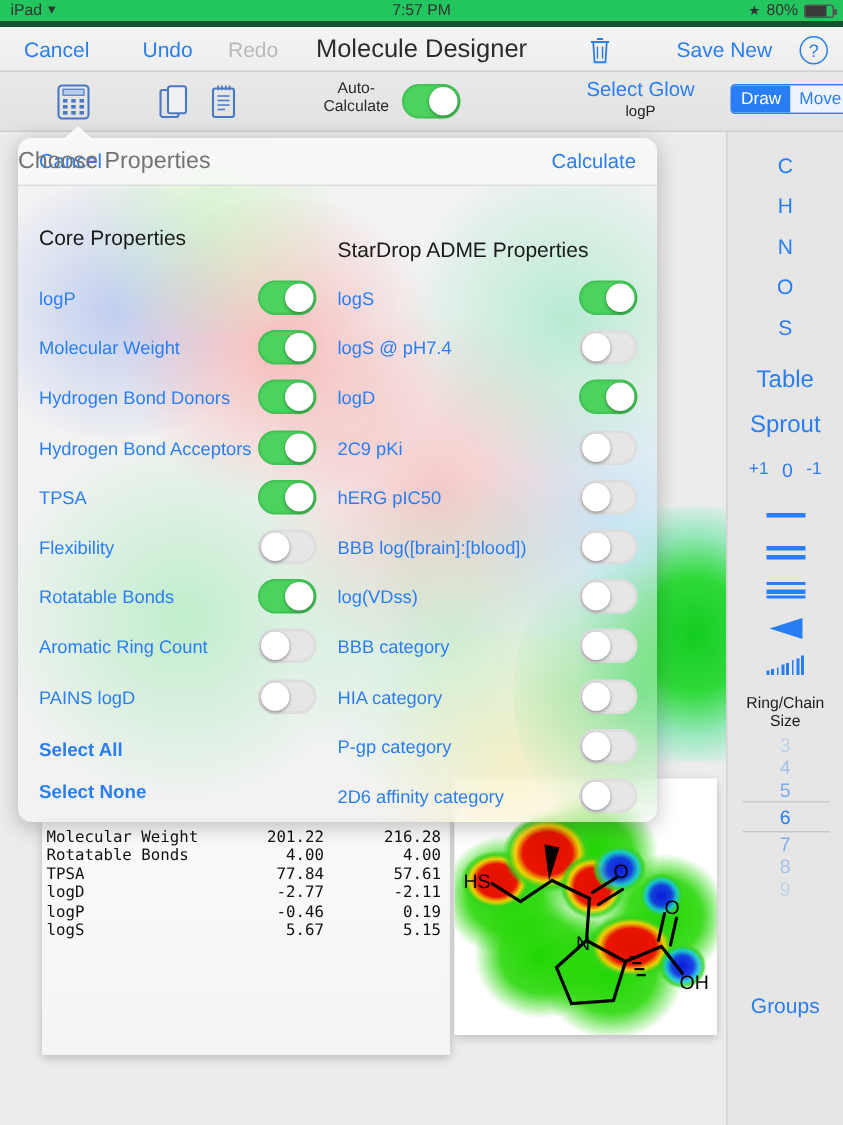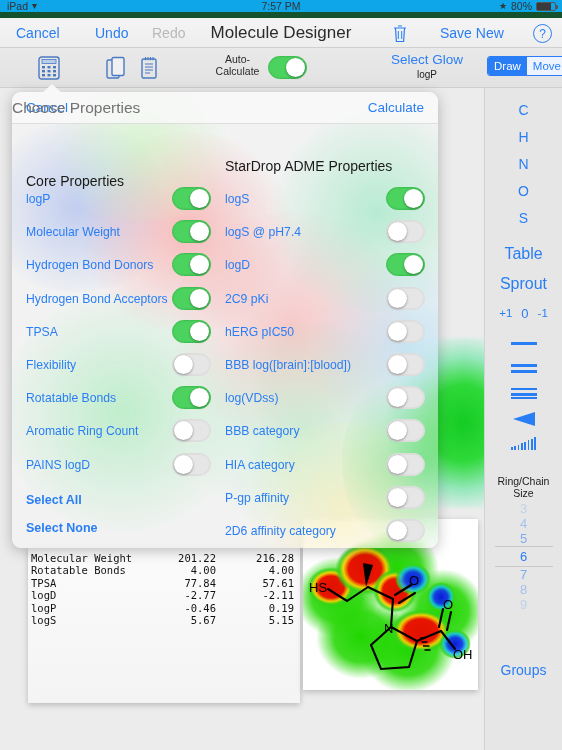--- a/index.html
+++ b/index.html
@@ -7,24 +7,24 @@
     width: 562px; height: 750px;
     font-family: "Liberation Sans", sans-serif;
     background: #d8d8d8;
     overflow: hidden;
   }
   #app { position: relative; width: 562px; height: 750px; background: #e4e4e4; }
 
   
   .statusbar {
     position: absolute; top: 0; left: 0; width: 562px; height: 18px;
-    background: #0ea5e9;
+    background: #22c55e;
     display: flex; align-items: center;
     font-size: 10.5px; color: #333;
-    border-bottom: 6px solid #14532d;
+    border-bottom: 4px solid #14532d;
   }
   .sb-left { position: absolute; left: 7px; display: flex; align-items: center; gap: 4px; }
   .sb-center { position: absolute; left: 0; width: 100%; text-align: center; font-size: 10.5px; }
   .sb-right { position: absolute; right: 6px; display: flex; align-items: center; gap: 4px; }
   .wifi-glyph { font-size: 10px; line-height: 1; }
   .batt {
     display: inline-block; width: 20px; height: 9px;
     border: 1px solid #555; border-radius: 2px; position: relative;
   }
   .batt::after {
@@ -119,21 +119,21 @@
   .bond2 { width: 26px; height: 9px; border-top: 3px solid #2a7ef5; border-bottom: 3px solid #2a7ef5; }
   .bond3 { width: 26px; height: 11px; border-top: 2.5px solid #2a7ef5; border-bottom: 2.5px solid #2a7ef5; position: relative; }
   .bond3::after { content:''; position:absolute; top:3px; left:0; width:26px; height:2.5px; background:#2a7ef5; }
   .wedge {
     width: 0; height: 0; border-top: 7px solid transparent; border-bottom: 7px solid transparent;
     border-right: 22px solid #2a7ef5;
   }
   .hash { display: flex; align-items: flex-end; gap: 1.5px; height: 13px; }
   .hash i { display:block; width:1.8px; background:#2a7ef5; }
   .ringchain-label {
-    font-size: 10.5px; color: #1c1c1c; text-align: center; line-height: 11.5px; margin-top: 20px;
+    font-size: 10.5px; color: #1c1c1c; text-align: center; line-height: 11.5px; margin-top: 8px;
   }
   .ring-picker { margin-top: 2px; width: 58px; text-align: center; }
   .ring-picker div { font-size: 13px; cursor: pointer; }
   .ring-num { color: #2a7ef5; }
   .ring-o1 { opacity: .20; font-size: 11px; }
   .ring-o2 { opacity: .35; font-size: 12px; }
   .ring-o3 { opacity: .55; font-size: 13px; }
   .ring-sel { opacity: 1; font-size: 17px; padding: 2px 0;
     border-top: 1px solid #c9c9c9; border-bottom: 1px solid #c9c9c9; }
   .groups-btn { position: absolute; bottom: 72px; font-size: 14px; color: #2a7ef5; cursor: pointer; }
@@ -207,21 +207,21 @@
   .pop-header .ph-title {
     position: absolute; left:0; width:100%; text-align:left;
     font-size: 15.5px; color: #737373;
   }
   .pop-header .ph-calc { margin-left: auto; color: #2a7ef5; font-size: 13.5px; cursor: pointer; z-index:3; }
 
   .pop-body { position: relative; z-index: 2; height: 424px; }
   .col-head {
     position: absolute; font-size: 14px; color: #1a1a1a;
   }
-  .col-head.left { left: 14px; top: 49px; }
+  .col-head.left { left: 14px; top: 26px; }
   .col-head.right { left: 213px; top: 34px; }
 
   .prop-col { position: absolute; top: 62px; }
   .prop-col.left { left: 14px; width: 194px; }
   .prop-col.right { left: 213px; width: 200px; }
   .prop-row { position: relative; height: 33.2px; }
   .prop-row .lbl {
     position: absolute; left: 0; top: 6px;
     font-size: 12.2px; color: #2a7ef5; white-space: nowrap;
   }
@@ -256,21 +256,21 @@
 
   <div class="navbar">
     <div class="nav-btn" style="left:16px">Cancel</div>
     <div class="nav-btn" style="left:95px">Undo</div>
     <div class="nav-btn dim" style="left:152px">Redo</div>
     <div class="nav-title">Molecule Designer</div>
     <svg class="trash-icon" viewBox="0 0 16 19">
       <path d="M2 4h12M6 2h4M3.5 4.5l.9 13h7.2l.9-13" fill="none" stroke="#2a7ef5" stroke-width="1.2"></path>
       <path d="M6.3 7v8M9.7 7v8" stroke="#2a7ef5" stroke-width="1"></path>
     </svg>
-    <div class="nav-btn" style="left:440px">Save New</div>
+    <div class="nav-btn" style="left:451px">Save New</div>
     <div class="help-circle">?</div>
   </div>
 
   <div class="toolbar">
     <svg class="tb-icon calc-ico" width="22" height="24" viewBox="0 0 22 24">
       <rect x="1" y="1" width="20" height="22" rx="2.5" fill="none" stroke="#4a79c4" stroke-width="1.4"></rect>
       <rect x="4" y="3.5" width="14" height="4" fill="#b9cdea" stroke="#4a79c4" stroke-width=".8"></rect>
       <g fill="#4a79c4">
         <rect x="4" y="10" width="3" height="2.4"></rect>
           <rect x="9.5" y="10" width="3" height="2.4"></rect>
@@ -600,21 +600,21 @@
               <span class="knob"></span>
             </span>
         </div>
         <div class="prop-row">
           <span class="lbl">HIA category</span>
           <span class="switch">
               <span class="knob"></span>
             </span>
         </div>
         <div class="prop-row">
-          <span class="lbl">P-gp affinity</span>
+          <span class="lbl">P-gp category</span>
           <span class="switch">
               <span class="knob"></span>
             </span>
         </div>
         <div class="prop-row">
           <span class="lbl">2D6 affinity category</span>
           <span class="switch">
               <span class="knob"></span>
             </span>
         </div>

